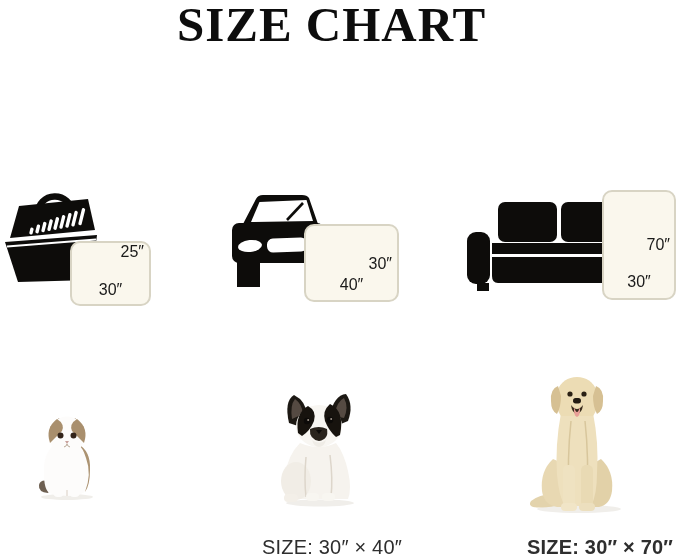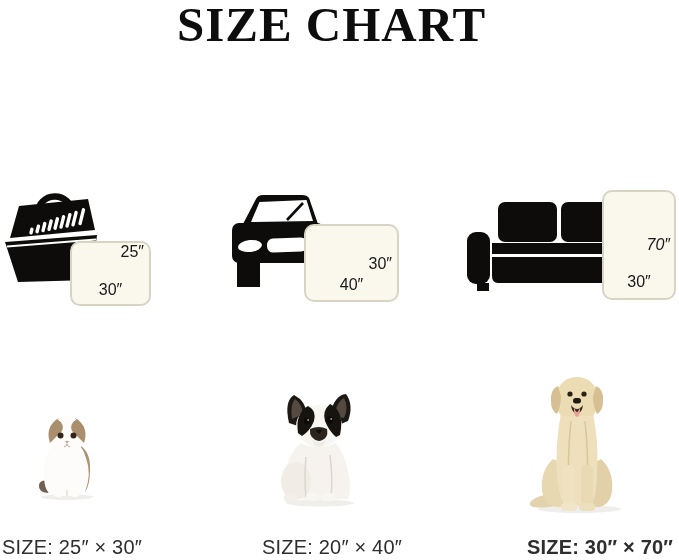--- a/index.html
+++ b/index.html
@@ -69,21 +69,20 @@
     <path d="M48,29 Q53,14 41,5 Q33,10 36,17 Q42,23 48,29 Z" fill="#a98f6d"></path>
     <circle cx="24.5" cy="21.5" r="3" fill="#33241a"></circle>
     <circle cx="37.5" cy="21.5" r="3" fill="#33241a"></circle>
     <path d="M29,27 L33,27 L31,30 Z" fill="#caa29d"></path>
     <path d="M31,30 Q31,32 28,33 M31,30 Q31,32 34,33" stroke="#b9a896" stroke-width="1" fill="none"></path>
     <rect x="17" y="74" width="11" height="9" rx="4.5" fill="#fdfcfb"></rect>
     <rect x="33" y="74" width="11" height="9" rx="4.5" fill="#fdfcfb"></rect>
     <line x1="31" y1="76" x2="31" y2="82" stroke="#e4ded6" stroke-width="1.5"></line>
   </svg>
 
-  <div class="caption" style="left:2px;top:536px;">SIZE: 25″ × 30″</div>
 
   <svg class="icon" style="left:228px;top:193px;" width="96" height="95" viewBox="0 0 96 95">
     <path d="M15,31 L28,6 Q30,2 35,2 L74,2 Q79,2 81,5 L90,31 Z" fill="#0d0c0a"></path>
     <polygon points="23,29 31.5,9 78.5,7 85,28" fill="#ffffff"></polygon>
     <line x1="59" y1="27" x2="75" y2="10" stroke="#0d0c0a" stroke-width="2.6"></line>
     <rect x="4" y="30" width="92" height="40" rx="7" fill="#0d0c0a"></rect>
     <rect x="9" y="66" width="23" height="28" fill="#0d0c0a"></rect>
     <ellipse cx="22" cy="53" rx="12" ry="6" fill="#ffffff" transform="rotate(-6 22 53)"></ellipse>
     <rect x="39" y="45" width="40" height="14" rx="6" fill="#ffffff" transform="rotate(-2 59 52)"></rect>
   </svg>
@@ -110,33 +109,33 @@
     <path d="M40,37 L46,37 L43,41 Z" fill="#0c0a08"></path>
     <path d="M36,47 Q43,52 50,47 Q48,54 43,54 Q38,54 36,47 Z" fill="#efece6"></path>
     <path d="M24,50 Q12,62 9,82 Q6,100 12,106 L72,106 Q76,96 72,78 Q68,60 60,50 Q43,58 24,50 Z" fill="#f6f3ee"></path>
     <ellipse cx="20" cy="88" rx="15" ry="19" fill="#f1ede6"></ellipse>
     <path d="M30,64 Q28,86 30,104 M54,62 Q57,86 55,104" stroke="#ddd6cb" stroke-width="1.5" fill="none"></path>
     <rect x="30" y="100" width="13" height="8" rx="4" fill="#f8f6f1"></rect>
     <rect x="46" y="100" width="13" height="8" rx="4" fill="#f8f6f1"></rect>
     <rect x="8" y="101" width="14" height="8" rx="4" fill="#f3efe8"></rect>
   </svg>
 
-  <div class="caption" style="left:262px;top:536px;">SIZE: 20″ × 40″</div>
+  <div class="caption" style="left:262px;top:536px;">SIZE: 30″ × 40″</div>
 
   <svg class="icon" style="left:466px;top:199px;" width="145" height="92" viewBox="0 0 145 92">
     <rect x="32" y="3" width="59" height="40" rx="7" fill="#0d0c0a"></rect>
     <rect x="95" y="3" width="50" height="40" rx="7" fill="#0d0c0a"></rect>
     <rect x="1" y="33" width="23" height="52" rx="9" fill="#0d0c0a"></rect>
     <rect x="11" y="84" width="12" height="8" fill="#0d0c0a"></rect>
     <rect x="26" y="44" width="119" height="11" fill="#0d0c0a"></rect>
     <path d="M26,58 L145,58 L145,84 L32,84 Q26,84 26,77 Z" fill="#0d0c0a"></path>
   </svg>
 
   <div class="pad" style="left:602px;top:190px;width:74px;height:110px;">
-    <span class="side" style="top:44px;right:4px;font-style:italic;">70″</span>
+    <span class="side" style="top:44px;right:4px;">70″</span>
     <span class="bottomlab" style="bottom:7px;">30″</span>
   </div>
 
   <svg class="photo" style="left:527px;top:375px;" width="100" height="140" viewBox="0 0 100 140">
     <ellipse cx="52" cy="134" rx="42" ry="4" fill="#f0eeea"></ellipse>
     <path d="M6,132 Q1,130 4,126 Q16,117 31,120 L35,129 Q20,134 6,132 Z" fill="#e3d3ac"></path>
     <path d="M26,84 Q13,96 15,116 Q17,130 30,132 L46,132 L44,92 Z" fill="#e8d8b2"></path>
     <path d="M74,84 Q87,96 85,116 Q83,130 72,132 L58,132 L60,92 Z" fill="#e2d1a8"></path>
     <path d="M34,38 Q28,70 30,100 Q32,122 38,131 L64,131 Q70,120 70,98 Q72,68 66,38 Z" fill="#eee0bd"></path>
     <path d="M44,46 Q40,82 42,128 M58,46 Q62,82 60,128" stroke="#d8c69c" stroke-width="1.5" fill="none"></path>

